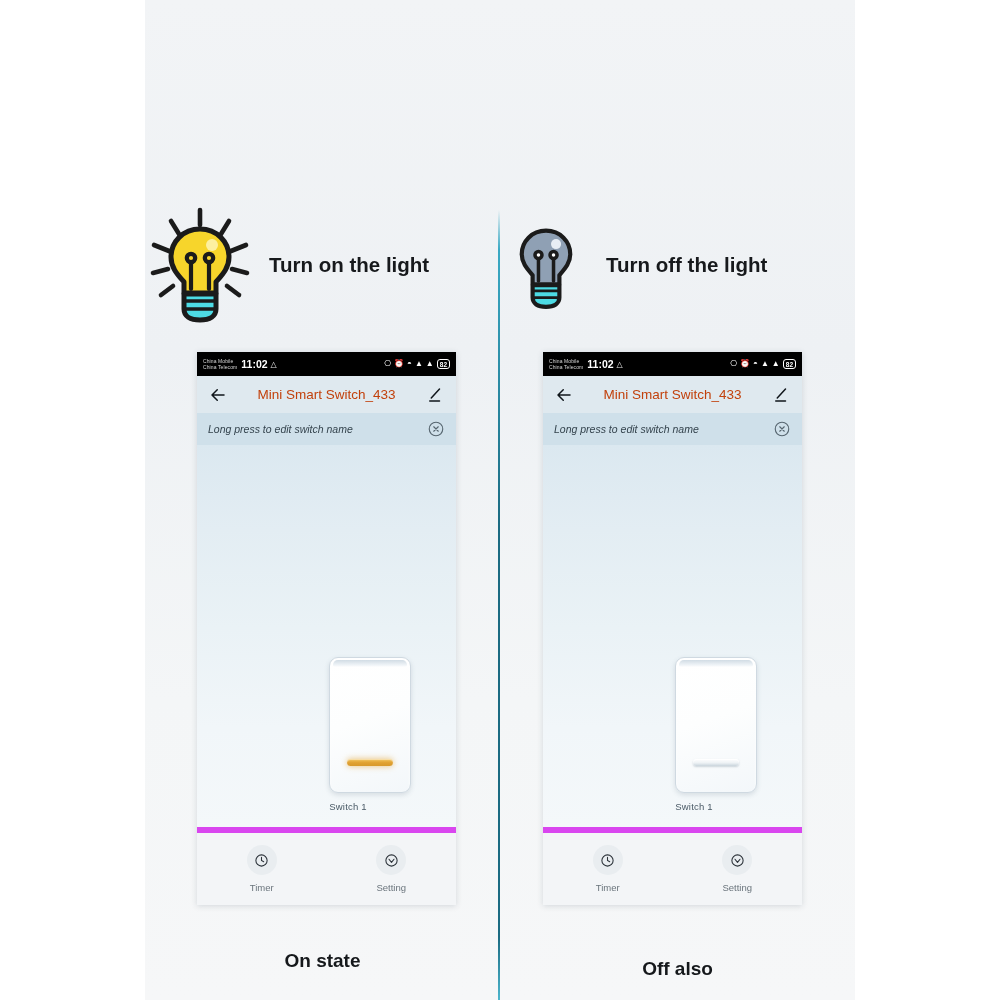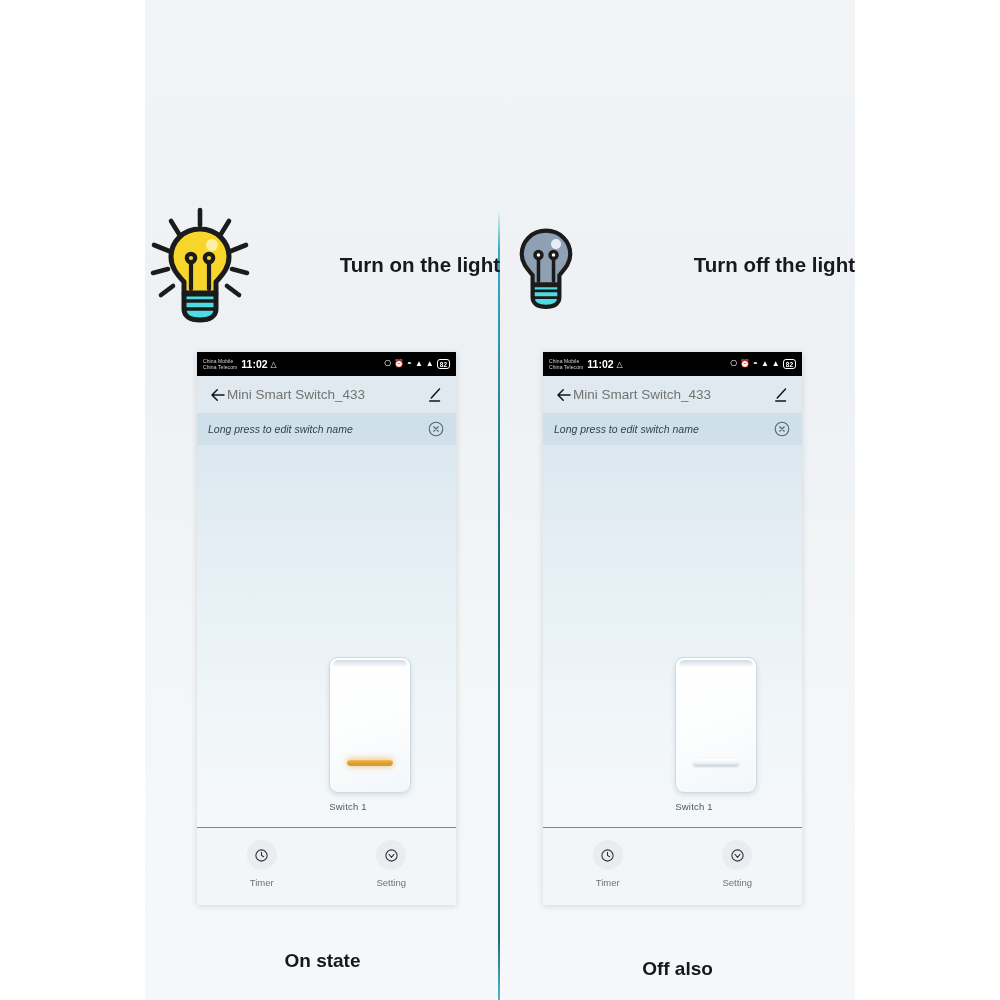--- a/index.html
+++ b/index.html
@@ -67,21 +67,21 @@
 
   
   .bulb-row {
     position: absolute;
     top: 205px;
     left: 0;
     width: 355px;
     height: 120px;
     display: flex;
     align-items: center;
-    justify-content: space-between;
+    justify-content: flex-start;
     gap: 14px;
   }
   .bulb-ico { width: 110px; height: 120px; flex: 0 0 auto; }
   .bulb-ico.off { width: 92px; }
   .bulb-label {
     font-size: 20.5px;
     font-weight: bold;
     color: #17191c;
     white-space: nowrap;
   }
@@ -141,22 +141,23 @@
   
   .appbar {
     height: 37px;
     background: #dfe9ef;
     display: flex;
     align-items: center;
     padding: 0 12px;
   }
   .appbar-title {
     flex: 1;
+    text-align: center;
     font-size: 13.5px;
-    color: #737373;
+    color: #c2410c;
     white-space: nowrap;
   }
   .icon-btn { width: 18px; height: 18px; flex: 0 0 auto; }
 
   
   .tipbar {
     height: 30px;
     background: #cfe0ea;
     display: flex;
     align-items: center;
@@ -221,21 +222,21 @@
     margin-top: 8px;
     font-size: 9.5px;
     color: #4a5a66;
     letter-spacing: .2px;
   }
 
   
   .toolbar {
     height: 80px;
     background: #f3f5f7;
-    border-top: 1px solid #d946ef;
+    border-top: 6px solid #d946ef;
     display: flex;
     align-items: flex-start;
     padding-top: 12px;
   }
   .tool {
     flex: 1;
     display: flex;
     flex-direction: column;
     align-items: center;
     gap: 7px;

